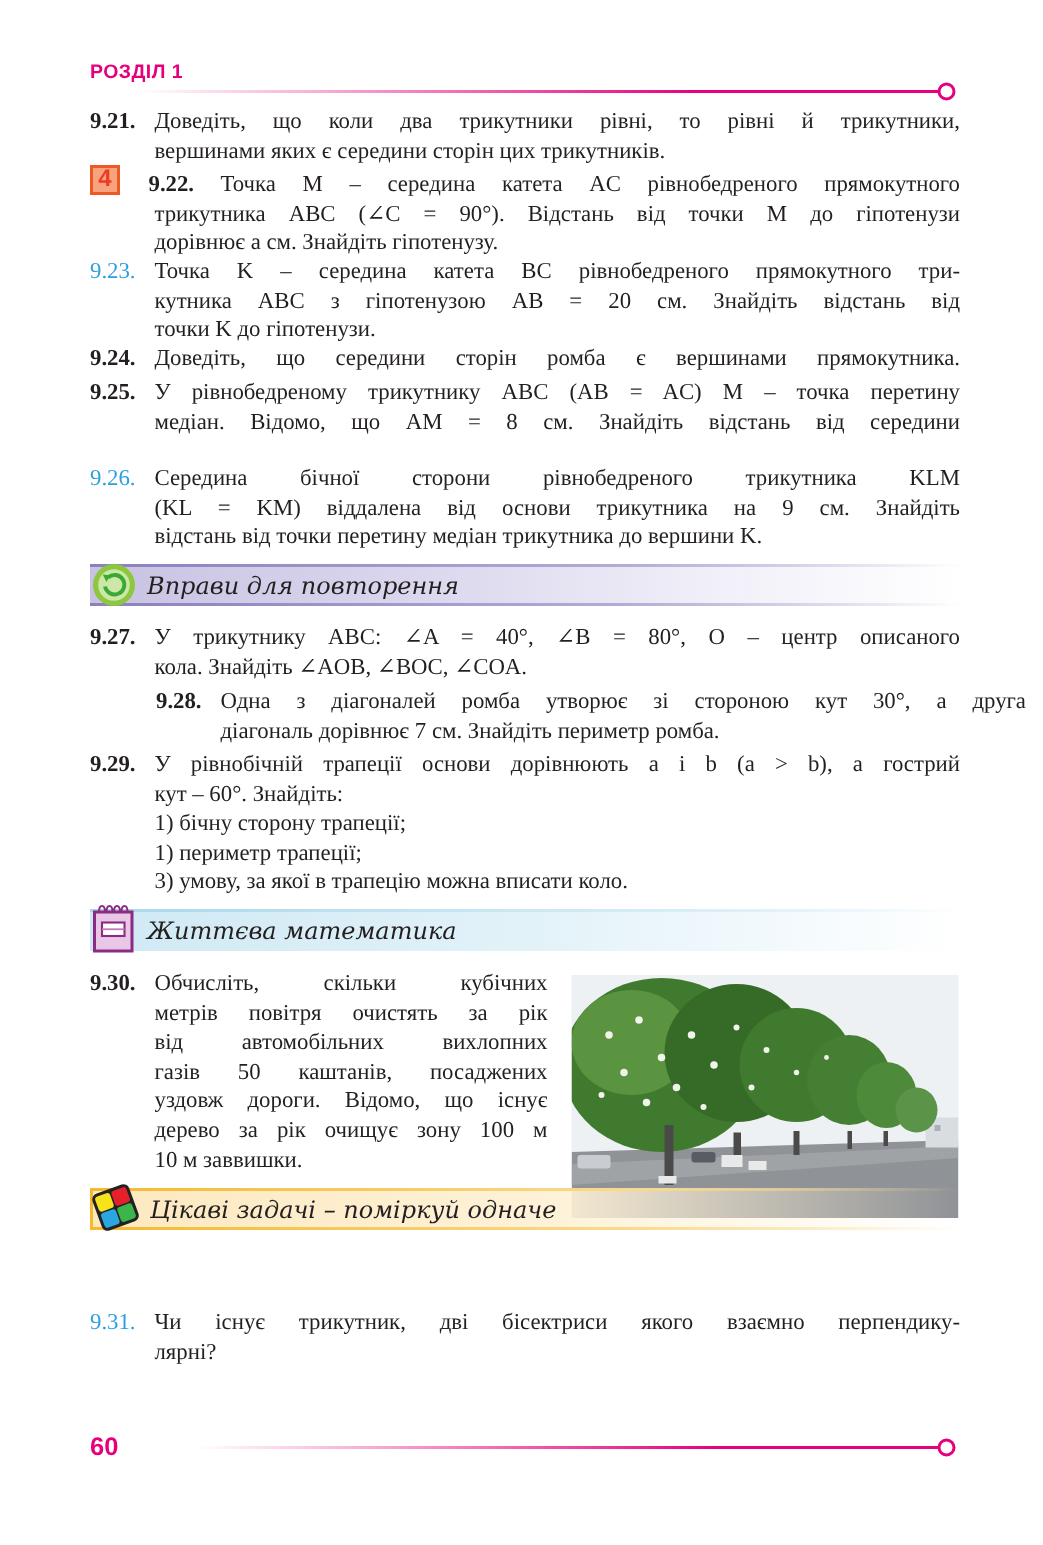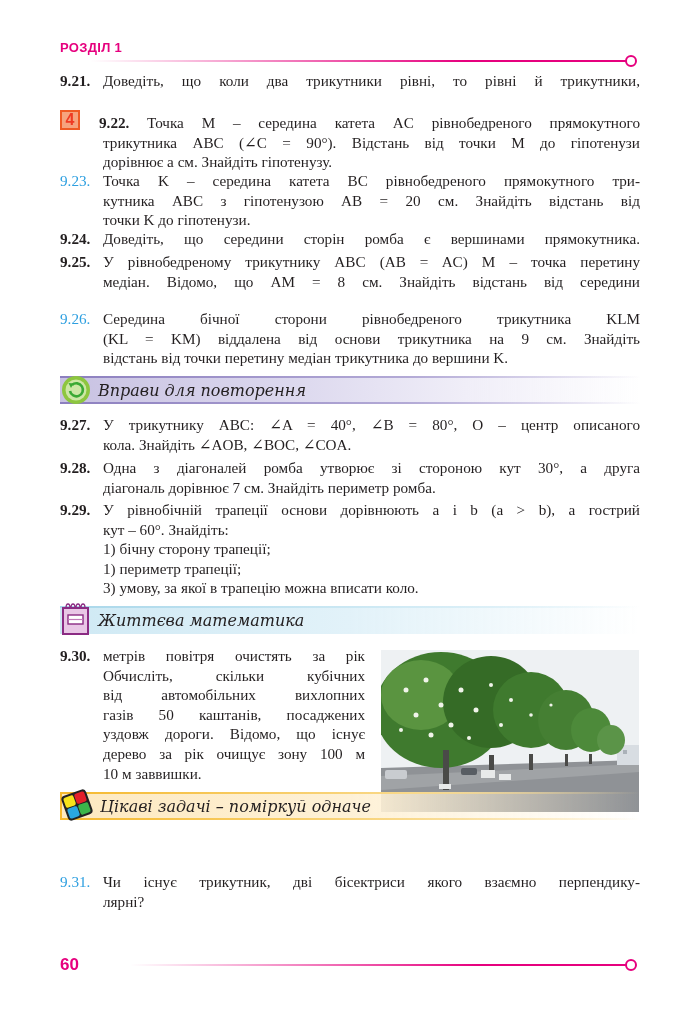--- a/index.html
+++ b/index.html
@@ -52,20 +52,21 @@
 <body>
 
 <div class="chapter-label">РОЗДІЛ 1</div>
 <div class="rule" style="left:90px; top:60px; width:536px;"></div>
 <div class="rule-dot" style="left:625px; top:55px;"></div>
 
 <div class="problem" style="top:71px;">
   <span class="num black">9.21.</span>
   <div class="body">
     <span class="line">Доведіть, що коли два трикутники рівні, то рівні й трикутники,</span>
+    <span class="line last">вершинами яких є середини сторін цих трикутників.</span>
   </div>
 </div>
 
 <div class="badge">4</div>
 
 <div class="problem indented" style="top:113px; left:60px;">
   <span class="num black" style="left:39px;">9.22.</span>
   <div class="body" style="margin-left:43px;">
     <span class="line" style="padding-left:44px;"><span>Точка M – середина катета AC рівнобедреного прямокутного</span></span>
     <span class="line">трикутника ABC (∠C = 90°). Відстань від точки M до гіпотенузи</span>
@@ -119,21 +120,21 @@
 </div>
 
 <div class="problem" style="top:415px;">
   <span class="num black">9.27.</span>
   <div class="body">
     <span class="line">У трикутнику ABC: ∠A = 40°, ∠B = 80°, O – центр описаного</span>
     <span class="line last">кола. Знайдіть ∠AOB, ∠BOC, ∠COA.</span>
   </div>
 </div>
 
-<div class="problem" style="top:458px;">
+<div class="problem" style="top:458px;margin-left:44px;">
   <span class="num black">9.28.</span>
   <div class="body">
     <span class="line">Одна з діагоналей ромба утворює зі стороною кут 30°, а друга</span>
     <span class="line last">діагональ дорівнює 7 см. Знайдіть периметр ромба.</span>
   </div>
 </div>
 
 <div class="problem" style="top:500px;">
   <span class="num black">9.29.</span>
   <div class="body">
@@ -153,22 +154,22 @@
       <line x1="8" y1="17.5" x2="23" y2="17.5" stroke="#c27bba" stroke-width="1.2"></line>
       <path d="M6 6 q0 -4 2 -4 q2 0 2 4 M11 6 q0 -4 2 -4 q2 0 2 4 M16 6 q0 -4 2 -4 q2 0 2 4 M21 6 q0 -4 2 -4 q2 0 2 4" fill="none" stroke="#8b2b83" stroke-width="1.3"></path>
     </svg>
   </span>
   <span class="title">Життєва математика</span>
 </div>
 
 <div class="problem" style="top:646px; width:305px;">
   <span class="num black">9.30.</span>
   <div class="body">
+    <span class="line">Обчисліть, скільки кубічних</span>
     <span class="line">метрів повітря очистять за рік</span>
-    <span class="line">Обчисліть, скільки кубічних</span>
     <span class="line">від автомобільних вихлопних</span>
     <span class="line">газів 50 каштанів, посаджених</span>
     <span class="line">уздовж дороги. Відомо, що існує</span>
     <span class="line">дерево за рік очищує зону 100 м</span>
     <span class="line last">10 м заввишки.</span>
   </div>
 </div>
 
 <div class="photo">
   <svg width="258" height="162" viewBox="0 0 258 162">

